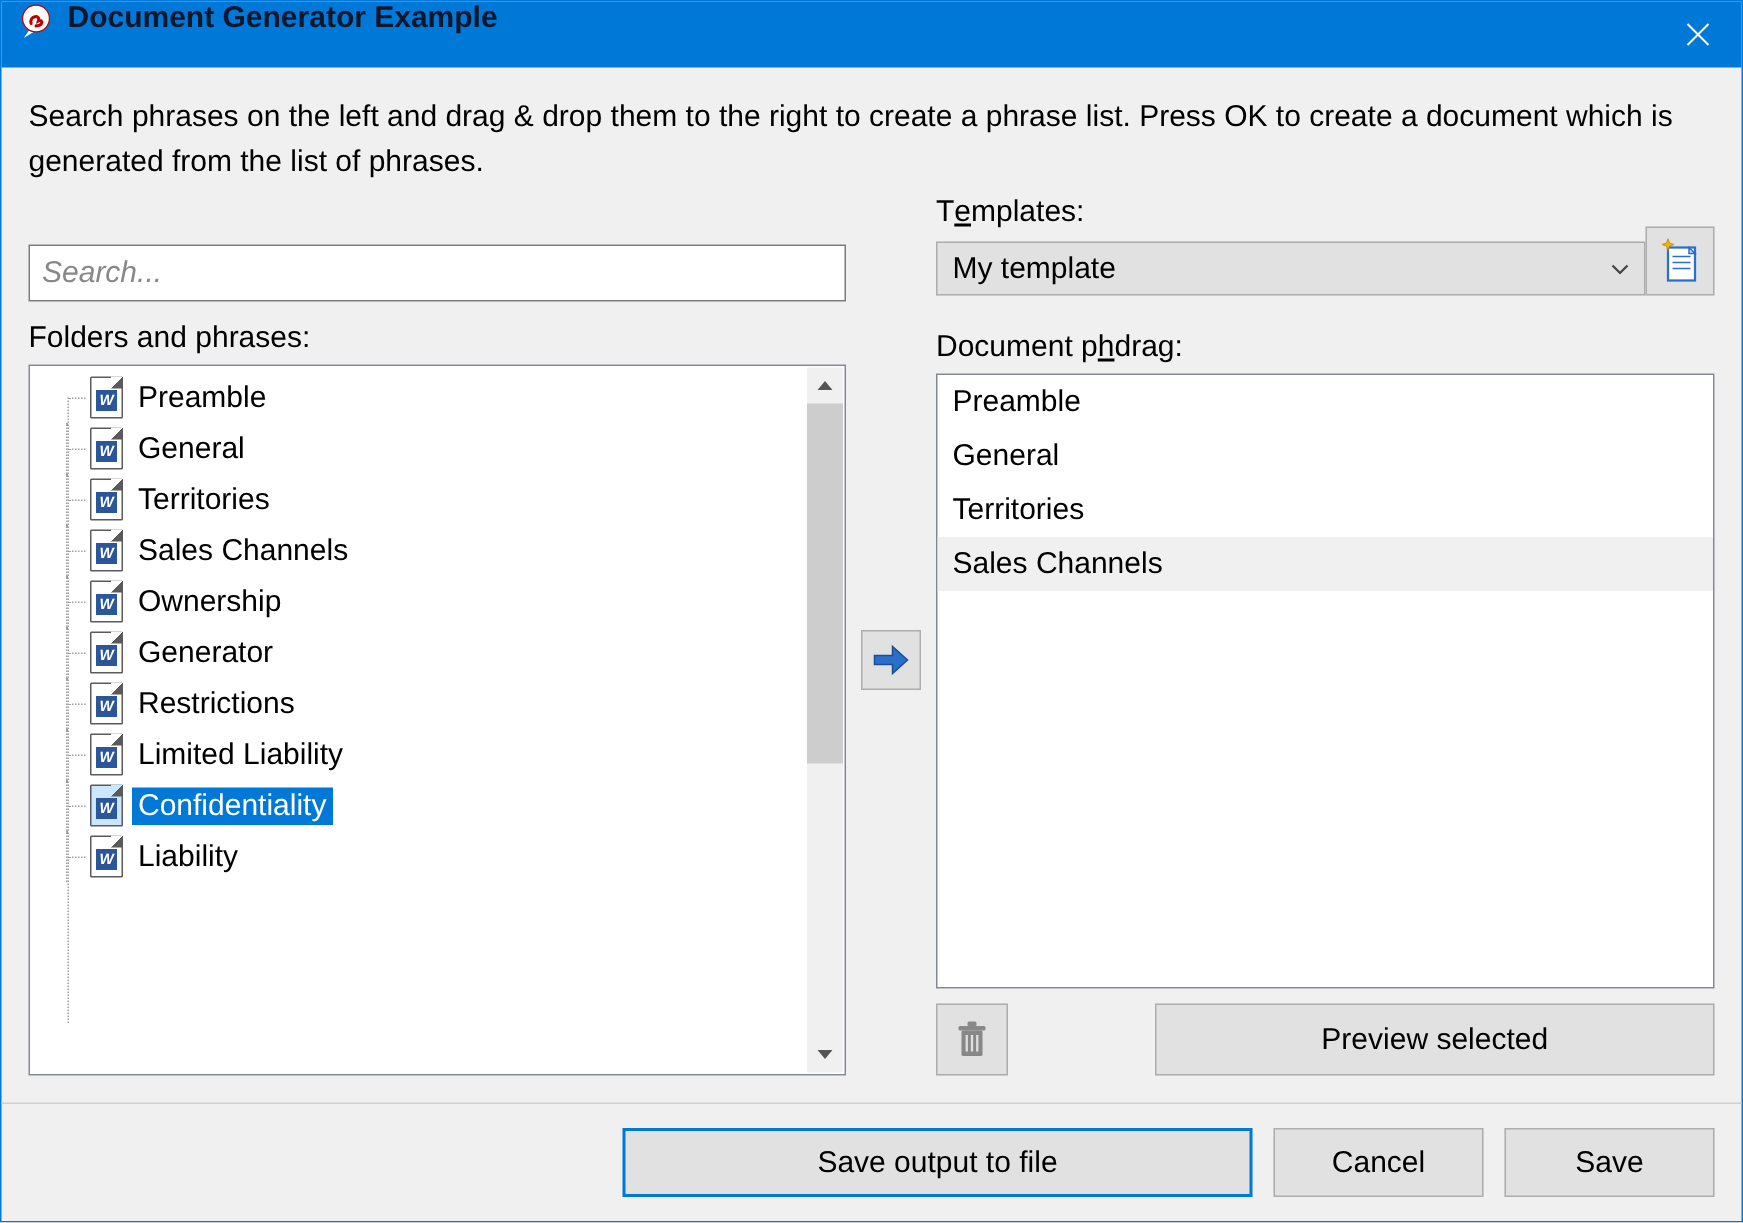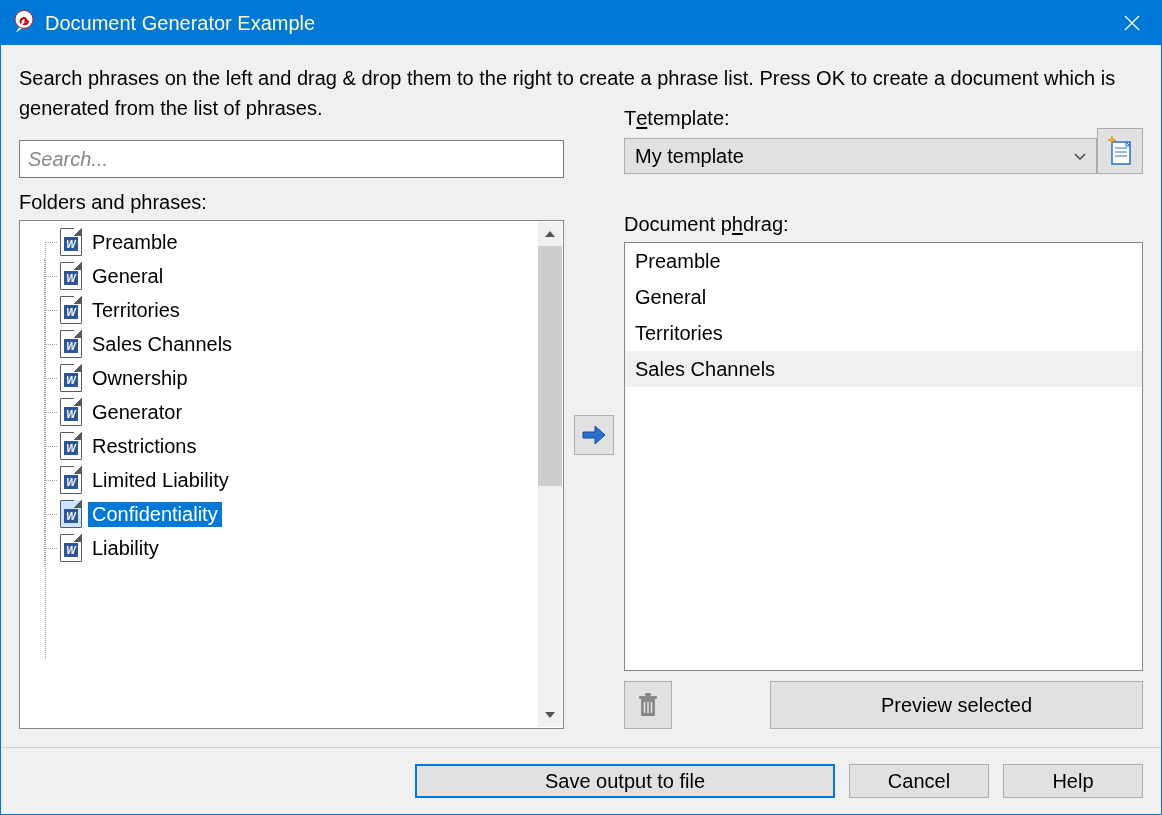--- a/index.html
+++ b/index.html
@@ -16,23 +16,23 @@
     border: 1px solid #0078d7;
     display: flex;
     flex-direction: column;
     background: #f0f0f0;
   }
   
   .titlebar {
     height: 44px;
     background: #0078d7;
     display: flex;
-    align-items: center;
-    color: #fef9c3;
+    color: #0f172a;
     padding-left: 10px;
+    font-weight: bold;
   }
   .titlebar .title-text {
     font-size: 20px;
     margin-left: 8px;
     flex: 1;
   }
   .titlebar .close {
     width: 58px;
     height: 44px;
     display: flex;
@@ -45,21 +45,21 @@
   
   .content {
     flex: 1;
     padding: 18px 18px 18px 18px;
     display: flex;
     flex-direction: column;
   }
   .instructions {
     font-size: 20px;
     line-height: 1.5;
-    margin-bottom: 17px;
+    margin-bottom: 40px;
   }
   .main-cols {
     flex: 1;
     display: flex;
     min-height: 0;
   }
   .col-left {
     width: 545px;
     display: flex;
     flex-direction: column;
@@ -159,21 +159,21 @@
   .tree .sb-btn.up{ top:0;} .tree .sb-btn.down{ bottom:0;}
   .tree .sb-thumb{ position:absolute; left:0; right:0; top:24px; height:240px; background:#cdcdcd;}
 
   
   .arrow-btn{
     width:40px; height:40px; border:1px solid #adadad; background:#e1e1e1;
     display:flex; align-items:center; justify-content:center;
   }
 
   
-  .templates-row{ display:flex; align-items:flex-end; margin-bottom:34px; height:38px;}
+  .templates-row{ display:flex; align-items:flex-end; margin-bottom:18px; height:38px;}
   .templates-select{
     flex:1; height:36px; border:1px solid #adadad; background:#e1e1e1;
     display:flex; align-items:center; justify-content:space-between; padding:0 10px; font-size:20px;
   }
   .templates-select .chev{ font-size:14px; color:#444;}
   .icon-btn{
     width:46px; height:46px; border:1px solid #adadad; background:#e1e1e1;
     display:flex; align-items:center; justify-content:center;
   }
   .selected-list{
@@ -192,21 +192,21 @@
     margin-left: 80px;
   }
 
   
   .footer{
     border-top:1px solid #d0d0d0;
     padding:16px 18px;
     display:flex; justify-content:flex-end; gap:14px;
   }
   .btn{
-    height:34px; border:1px solid #adadad; background:#e1e1e1;
+    height:46px; border:1px solid #adadad; background:#e1e1e1;
     display:flex; align-items:center; justify-content:center; font-size:20px;
     min-width:140px;
   }
   .btn.primary{
     border:2px solid #0078d7; width:420px;
   }
 
   .ul{ text-decoration: underline; text-underline-offset:2px;}
 </style>
 </head>
@@ -346,21 +346,21 @@
             <path d="M2 8 L14 8 L14 2 L24 11 L14 20 L14 14 L2 14 Z" fill="#2a6fc9" stroke="#1b4f91" stroke-width="1"></path>
           </svg>
         </div>
       </div>
 
       <div class="col-right">
         <div style="height:0"></div>
         <div class="label-row" style="margin-top:-38px;">
           <span>T</span>
             <span class="ul">e</span>
-            <span>template:</span>
+            <span>mplates:</span>
         </div>
         <div class="templates-row">
           <div class="templates-select">
             <span>My template</span>
             <span class="chev">
               <svg width="12" height="8" viewBox="0 0 12 8">
                   <path d="M1 1 L6 6 L11 1" stroke="#444" stroke-width="1.5" fill="none"></path>
                 </svg>
             </span>
           </div>
@@ -408,17 +408,17 @@
   </div>
 
   <div class="footer">
     <div class="btn primary">
       <span>Save output to file</span>
     </div>
     <div class="btn">
       <span>Cancel</span>
     </div>
     <div class="btn">
-      <span>Help</span>
+      <span>Save</span>
     </div>
   </div>
 
 </div>
 
 </body></html>

